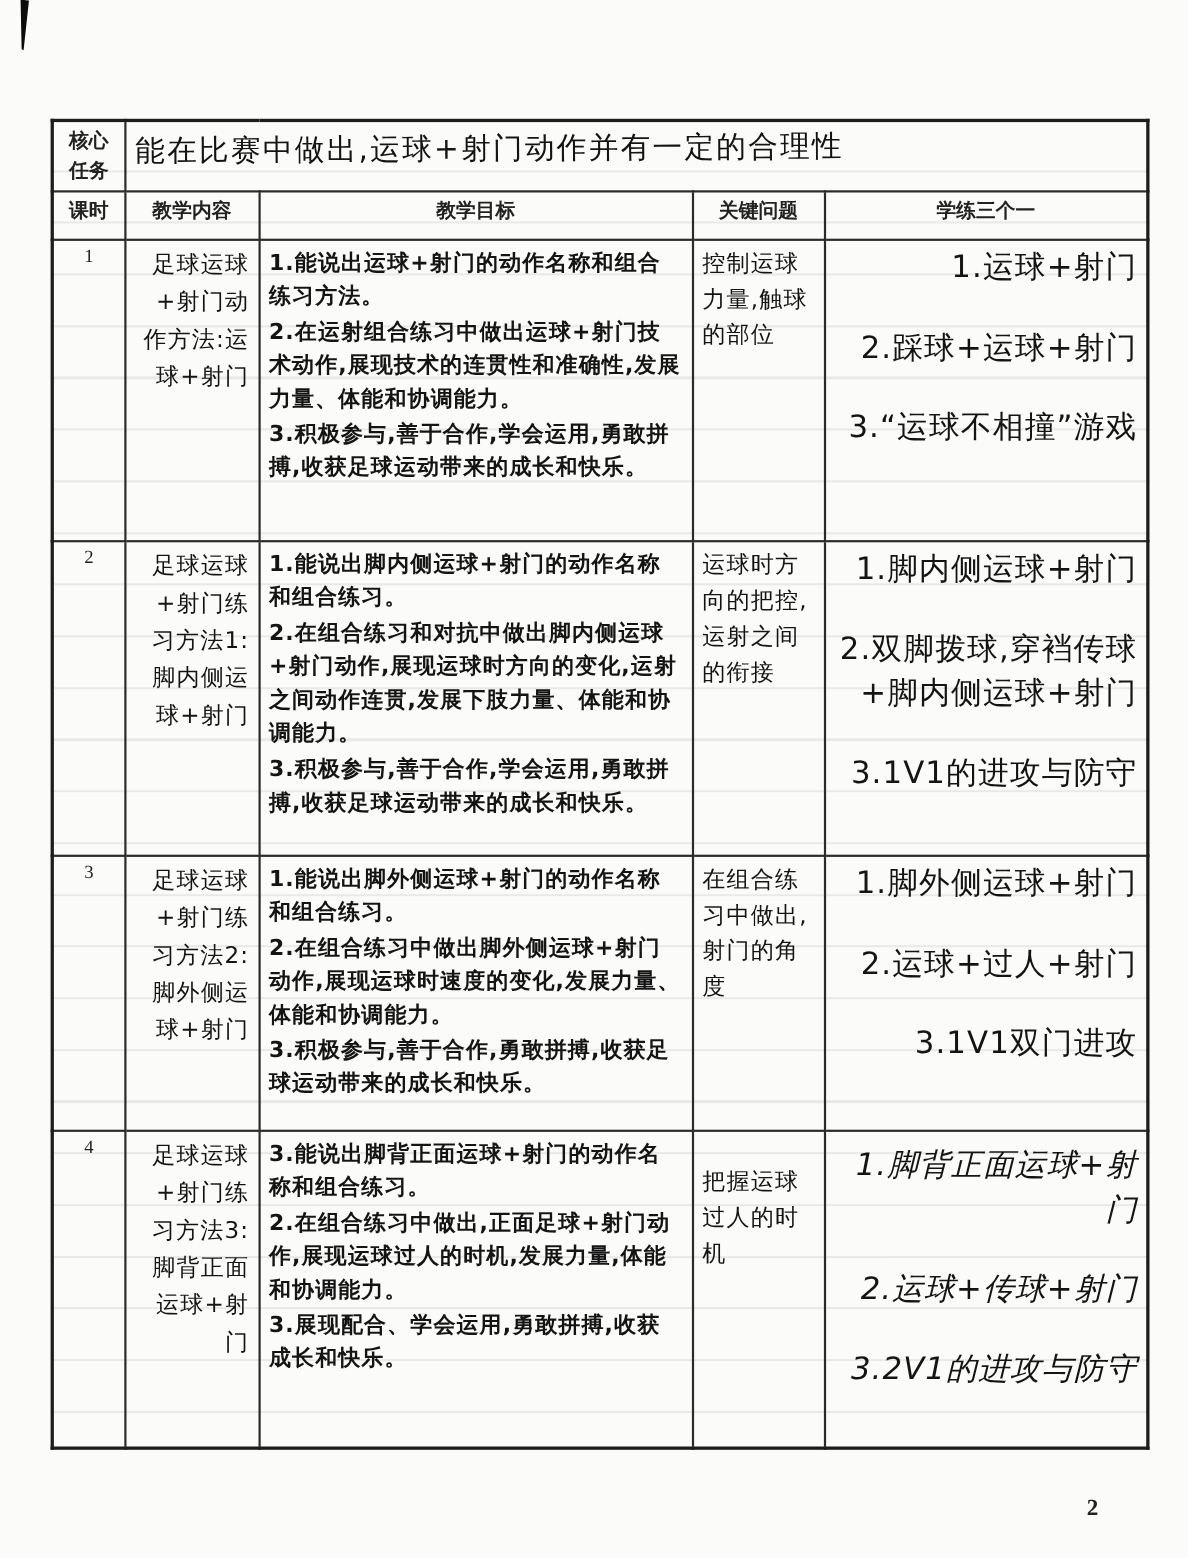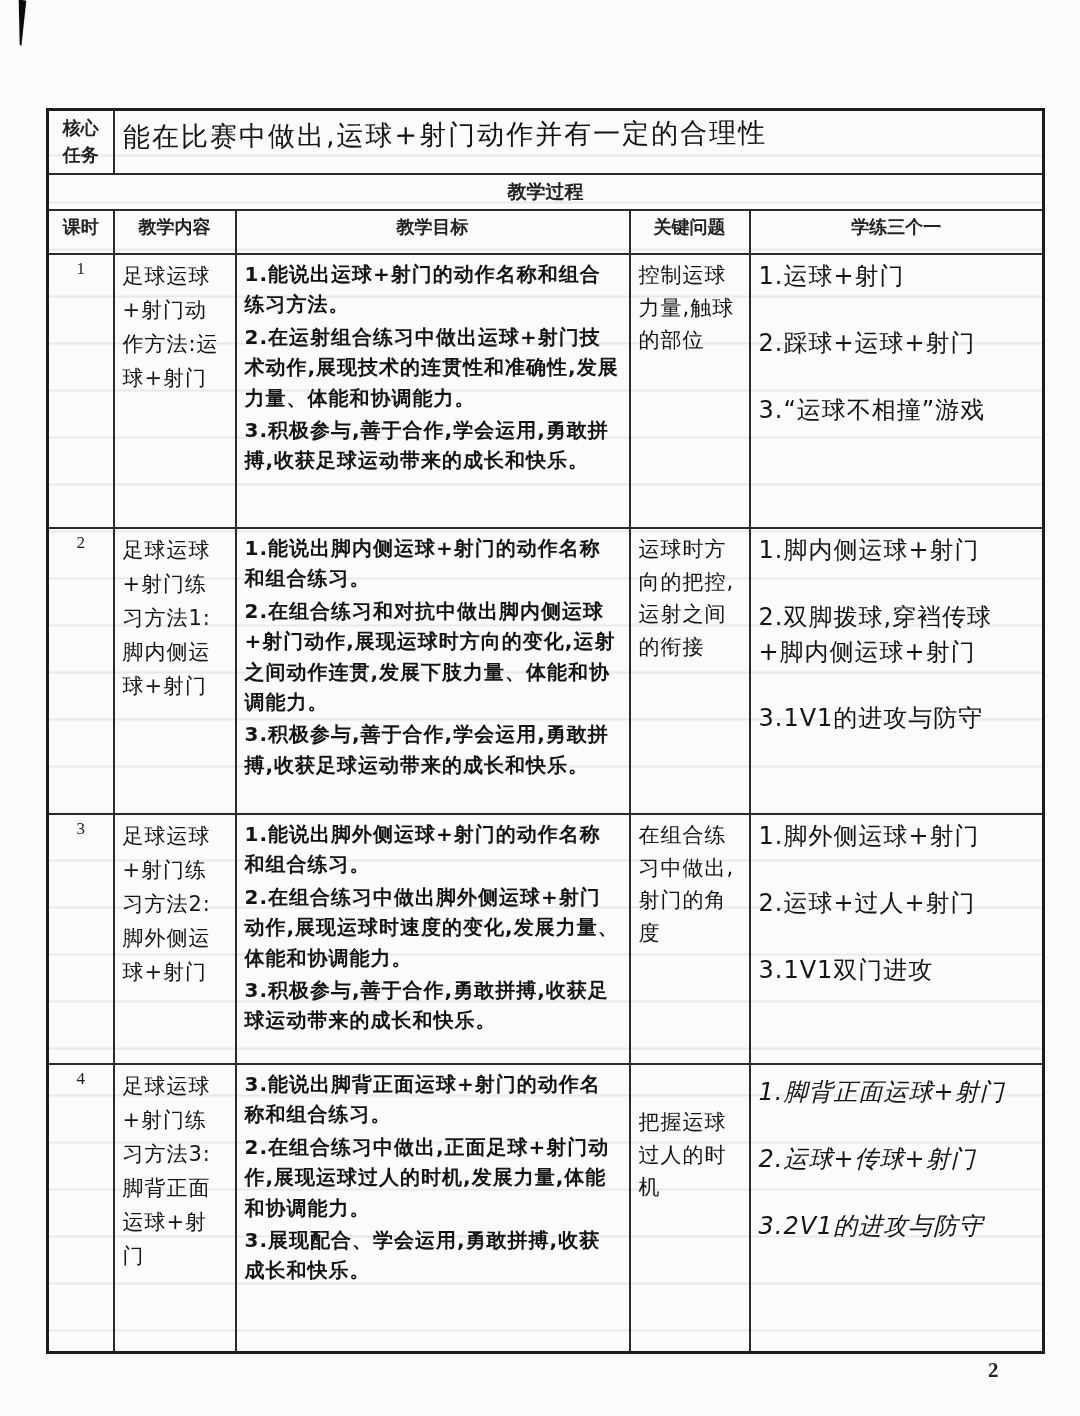--- a/index.html
+++ b/index.html
@@ -75,36 +75,38 @@
     text-align:center;
     vertical-align:middle;
     font-family:"Liberation Serif",serif;
     font-size:17px;
   }
   .content-cell{
     vertical-align:middle;
     font-size:21px;
     line-height:1.62;
     padding:6px 4px 6px 10px;
+    text-align:right;
   }
   .goals-cell{
     font-size:20px;
     line-height:1.52;
     padding:8px 8px 4px 10px;
   }
   .goals-cell p{margin:0 0 2px 0;font-weight:bold;}
   .kq-cell{
     font-size:21px;
     line-height:1.55;
     padding:26px 4px 4px 8px;
   }
   .practice-cell{
-    font-size:24px;
+    font-size:28px;
     line-height:1.45;
     padding:26px 6px 4px 16px;
+    text-align:right;
   }
   .practice-cell div{margin:0 0 32px 0;}
   .page-number{
     position:absolute;
     left:988px;top:1358px;
     font-family:"Liberation Serif",serif;
     font-weight:bold;
     font-size:21px;
     color:#222;
   }
@@ -122,23 +124,20 @@
     <col style="width:120px">
     <col style="width:294px">
   </colgroup>
 
   <tbody>
       <tr style="height:64px;">
     <td class="print core-label">核心任务</td>
     <td colspan="4" class="hand core-text">能在比赛中做出,运球+射门动作并有一定的合理性</td>
   </tr>
 
-  <tr style="height:30px;">
-    <td colspan="5" class="print process-title">教学过程</td>
-  </tr>
 
   <tr style="height:44px;">
     <td class="print col-head">课时</td>
     <td class="print col-head">教学内容</td>
     <td class="print col-head">教学目标</td>
     <td class="print col-head">关键问题</td>
     <td class="print col-head">学练三个一</td>
   </tr>
 
   <tr style="height:274px;">
@@ -190,21 +189,21 @@
   </tr>
 
   <tr style="height:288px;">
     <td class="period-cell">4</td>
     <td class="hand content-cell">足球运球+射门练习方法3: 脚背正面运球+射门</td>
     <td class="hand goals-cell">
       <p>3.能说出脚背正面运球+射门的动作名称和组合练习。</p>
       <p>2.在组合练习中做出,正面足球+射门动作,展现运球过人的时机,发展力量,体能和协调能力。</p>
       <p>3.展现配合、学会运用,勇敢拼搏,收获成长和快乐。</p>
     </td>
-    <td class="hand kq-cell" style="padding-top:41px;">把握运球过人的时机</td>
+    <td class="hand kq-cell" style="padding-top:29px;">把握运球过人的时机</td>
     <td class="hand practice-cell" style="padding-top:10px;font-style:italic;">
       <div>1.脚背正面运球+射门</div>
       <div>2.运球+传球+射门</div>
       <div>3.2V1的进攻与防守</div>
     </td>
   </tr>
 </tbody>
   </table>
 
 <div class="page-number">2</div>

